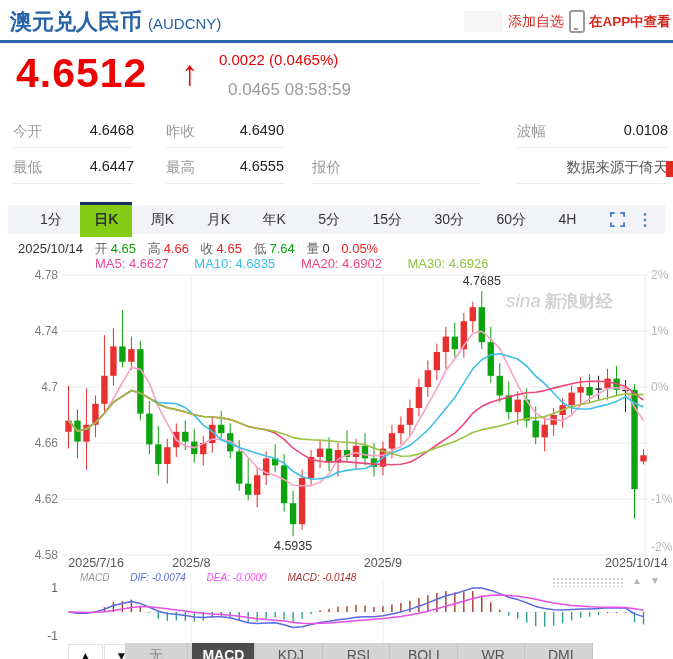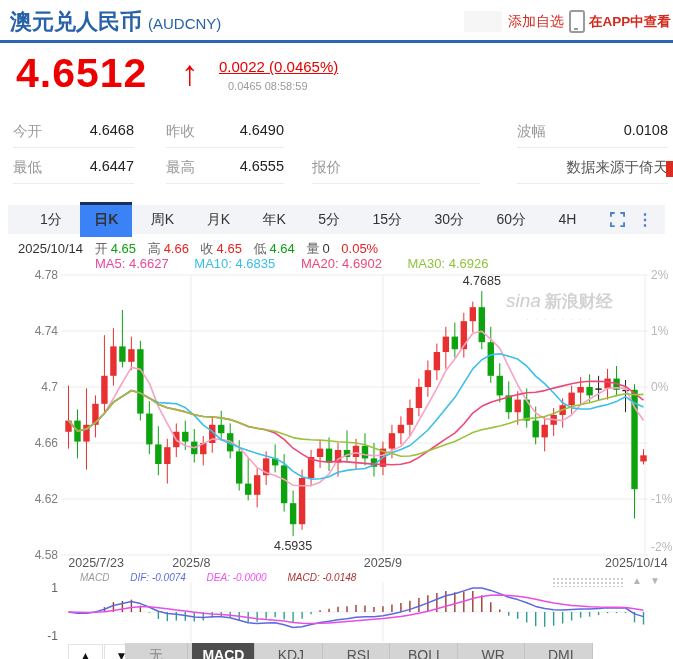--- a/index.html
+++ b/index.html
@@ -10,35 +10,35 @@
   .symbol{font-size:15px;font-weight:normal;color:#2862a8;margin-left:6px;}
   .hdr-box{position:absolute;left:464px;top:11px;width:38px;height:21px;background:#f6f6f6;}
   .add-link{position:absolute;left:508px;top:13px;font-size:14px;color:#d42a1e;cursor:pointer;}
   .phone-ic{position:absolute;left:569px;top:10px;width:12px;height:19px;border:2px solid #9a9a9a;border-radius:3px;}
   .phone-ic:after{content:"";position:absolute;left:3px;bottom:1px;width:4px;height:2px;background:#9a9a9a;}
   .app-link{position:absolute;left:589px;top:13px;font-size:13.5px;font-weight:bold;color:#d42a1e;cursor:pointer;white-space:nowrap;}
   .blue-rule{position:absolute;left:0;top:40px;width:673px;height:3px;background:#2b66ae;}
   
   .big-price{position:absolute;left:16px;top:50px;font-size:41px;font-weight:bold;color:#ee0000;letter-spacing:1px;}
   .big-arrow{position:absolute;left:181px;top:53px;font-size:35px;font-weight:bold;color:#ee0000;}
-  .chg{position:absolute;left:219px;top:58px;font-size:15px;color:#e60000;text-decoration:underline;}
-  .chg-sub{position:absolute;left:228px;top:80px;font-size:11px;color:#9b9b9b;}
+  .chg{position:absolute;left:219px;top:51px;font-size:15px;color:#e60000;}
+  .chg-sub{position:absolute;left:228px;top:80px;font-size:17px;color:#9b9b9b;}
   
   .qcell{position:absolute;height:25px;border-bottom:1px solid #ececec;font-size:14.5px;}
   .qcell .ql{float:left;color:#9a9a9a;}
   .qcell .qv{float:right;color:#222;}
   .qv.gray{color:#555;}
   .r1{top:122px;} .r2{top:158px;}
   .c1{left:13px;width:121px;} .c2{left:166px;width:118px;}
   .c3{left:312px;width:168px;} .c4{left:517px;width:151px;}
   .red-clip{position:absolute;left:666px;top:161px;width:12px;height:16px;background:#dd2b20;}
   
   .tabbar{position:absolute;left:8px;top:205px;width:657px;height:29px;background:#f3f4f7;}
   .ktab{display:inline-block;padding:0 14px;line-height:29px;font-size:14px;color:#333;cursor:pointer;vertical-align:top;}
-  .ktab.active{background:#3b82f6;border-top:3px solid #1b2f5e;line-height:29px;height:32px;margin-top:-3px;font-weight:bold;}
+  .ktab.active{background:#84cc16;border-top:3px solid #1b2f5e;line-height:29px;height:32px;margin-top:-3px;font-weight:bold;}
   .fs-icon{position:absolute;right:40px;top:7px;width:15px;height:15px;cursor:pointer;}
   .kebab{position:absolute;right:12px;top:5px;font-size:16px;font-weight:bold;color:#4a82cc;cursor:pointer;}
   
   .infoline{position:absolute;left:18px;top:240px;font-size:13px;color:#666;white-space:nowrap;}
   .infoline .dk{color:#333;} .infoline .grn{color:#0ca30e;} .infoline .red{color:#e62222;}
   .infoline b{font-weight:normal;margin:0 3px 0 8px;}
   .maline{position:absolute;left:95px;top:256px;font-size:13px;white-space:nowrap;}
   .maline span{margin-right:22px;}
   .ma5{color:#ec4899;} .ma10{color:#38bfe8;} .ma20{color:#ee4878;} .ma30{color:#8fc33c;}
   
@@ -129,21 +129,21 @@
       <path d="M1 5V1h4 M11 1h4v4 M15 11v4h-4 M5 15H1v-4" fill="none" stroke="#4a82cc" stroke-width="2"></path>
     </svg>
     <span class="kebab">⋮</span>
   </div>
 
   <div class="infoline">
     <span class="dk">2025/10/14</span>
     <b>开</b><span class="grn">4.65</span>
     <b>高</b><span class="red">4.66</span>
     <b>收</b><span class="red">4.65</span>
-    <b>低</b><span class="grn">4.64</span>
+    <b>低</b><span class="grn">7.64</span>
     <b>量</b><span class="dk">0</span>
     <span class="red" style="margin-left:8px">0.05%</span>
   </div>
 
   <div class="maline">
     <span class="ma5">MA5: 4.6627</span>
     <span class="ma10">MA10: 4.6835</span>
     <span class="ma20">MA20: 4.6902</span>
     <span class="ma30">MA30: 4.6926</span>
   </div>
@@ -316,21 +316,21 @@
         <text x="293.10769230769233" y="290.10000000000053" text-anchor="middle" fill="#333">4.5935</text>
       </g>
     </svg>
 
   <div class="wmark">
     <span class="s1">sina</span><span class="s2">新浪财经</span>
     <span class="sub">· · · · · · · ·</span>
   </div>
 
   <div class="xlabels">
-      <span class="xlab" style="left: 96.12px;">2025/7/23</span>
+      <span class="xlab" style="left: 96.12px;">2025/7/16</span>
       <span class="xlab" style="left: 191.312px;">2025/8</span>
       <span class="xlab" style="left: 382.864px;">2025/9</span>
       <span class="xlab" style="left: 636.32px;">2025/10/14</span>
     </div>
 
   <div class="macd-head">
     <span class="mh-name">MACD</span>
     <span class="mh-dif">DIF: -0.0074</span>
     <span class="mh-dea">DEA: -0.0000</span>
     <span class="mh-macd">MACD: -0.0148</span>

